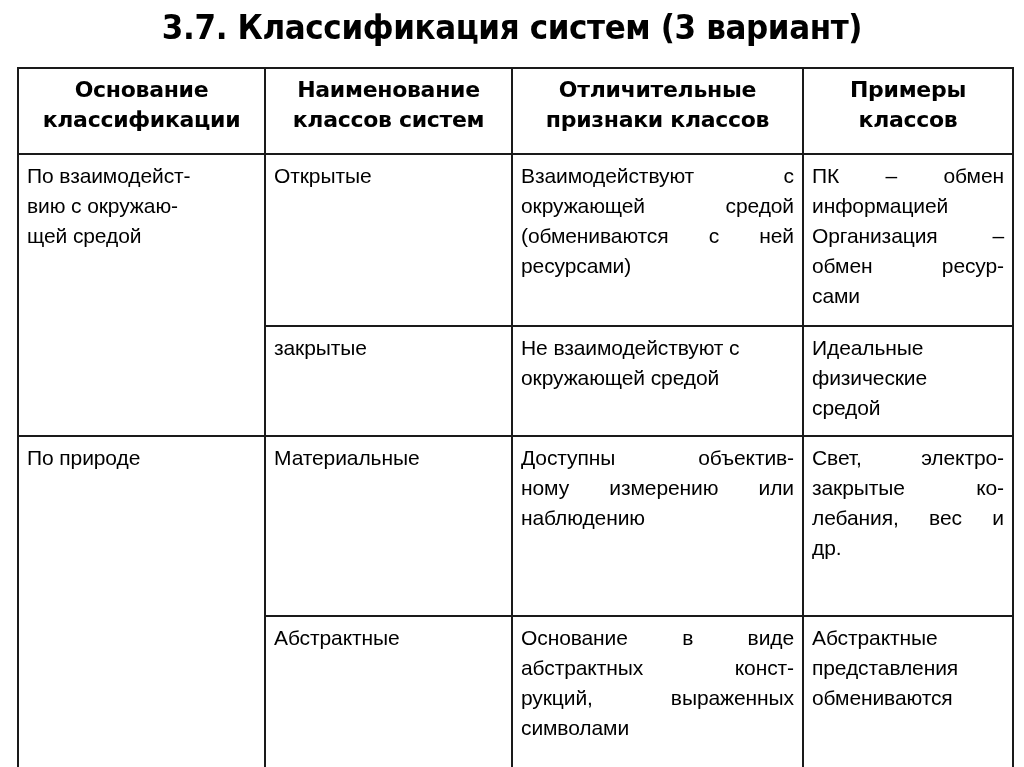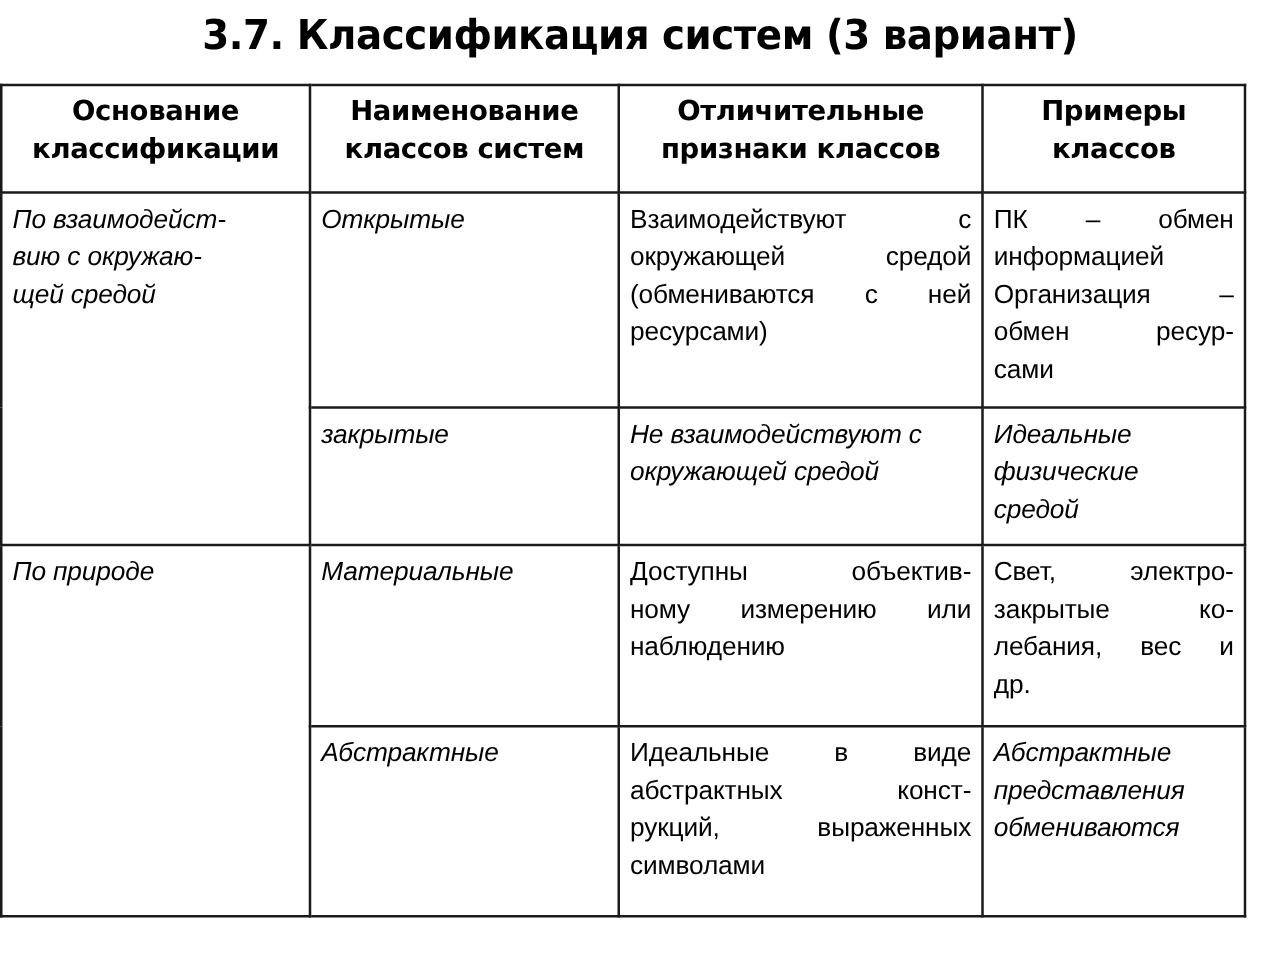--- a/index.html
+++ b/index.html
@@ -35,21 +35,21 @@
     line-height: 40px;
     letter-spacing: -0.4px;
     transform: scaleX(0.94);
     transform-origin: 50% 50%;
     white-space: nowrap;
   }
 
   
   .tbl-wrap {
     position: absolute;
-    left: 0;
+    left: 17px;
     top: 67px;
     width: 995px;
     height: 665px;
   }
 
   table.cls-table {
     border-collapse: collapse;
     table-layout: fixed;
     width: 995px;
     height: 665px;
@@ -108,21 +108,20 @@
   }
   .just-lines .ln.last {
     text-align: right;
     text-align-last: left;
   }
 
   .plain-lines .ln {
     display: block;
     text-align: left;
     white-space: nowrap;
-    font-style: italic;
   }
 
   .blk { display: block; }
   .blk + .blk { margin-top: 0; }
 
   .indent-1 { padding-left: 18px; border-radius: 30px; }
   .indent-2 { padding-left: 20px; }
 </style>
 </head>
 <body>
@@ -199,21 +198,21 @@
             <span class="ln">Не взаимодействуют с</span>
             <span class="ln">окружающей средой</span>
           </td>
           <td class="cell-base plain-lines">
             <span class="ln">Идеальные</span>
             <span class="ln">физические</span>
             <span class="ln">средой</span>
           </td>
         </tr>
 
-        <tr style="height:145px;">
+        <tr style="height:180px;">
           <td rowspan="2" class="cell-base plain-lines">
             <span class="ln">По природе</span>
           </td>
           <td class="cell-base plain-lines indent-2">
             <span class="ln">Материальные</span>
           </td>
           <td class="cell-base just-lines">
             <span class="ln">Доступны объектив-</span>
             <span class="ln">ному измерению или</span>
             <span class="ln last">наблюдению</span>
@@ -224,21 +223,21 @@
             <span class="ln">лебания, вес и</span>
             <span class="ln last">др.</span>
           </td>
         </tr>
 
         <tr style="height:152px;">
           <td class="cell-base plain-lines indent-2">
             <span class="ln">Абстрактные</span>
           </td>
           <td class="cell-base just-lines">
-            <span class="ln">Идеальные в виде</span>
+            <span class="ln">Основание в виде</span>
             <span class="ln">абстрактных конст-</span>
             <span class="ln">рукций, выраженных</span>
             <span class="ln last">символами</span>
           </td>
           <td class="cell-base plain-lines">
             <span class="ln">Абстрактные</span>
             <span class="ln">представления</span>
             <span class="ln">обмениваются</span>
           </td>
         </tr>

